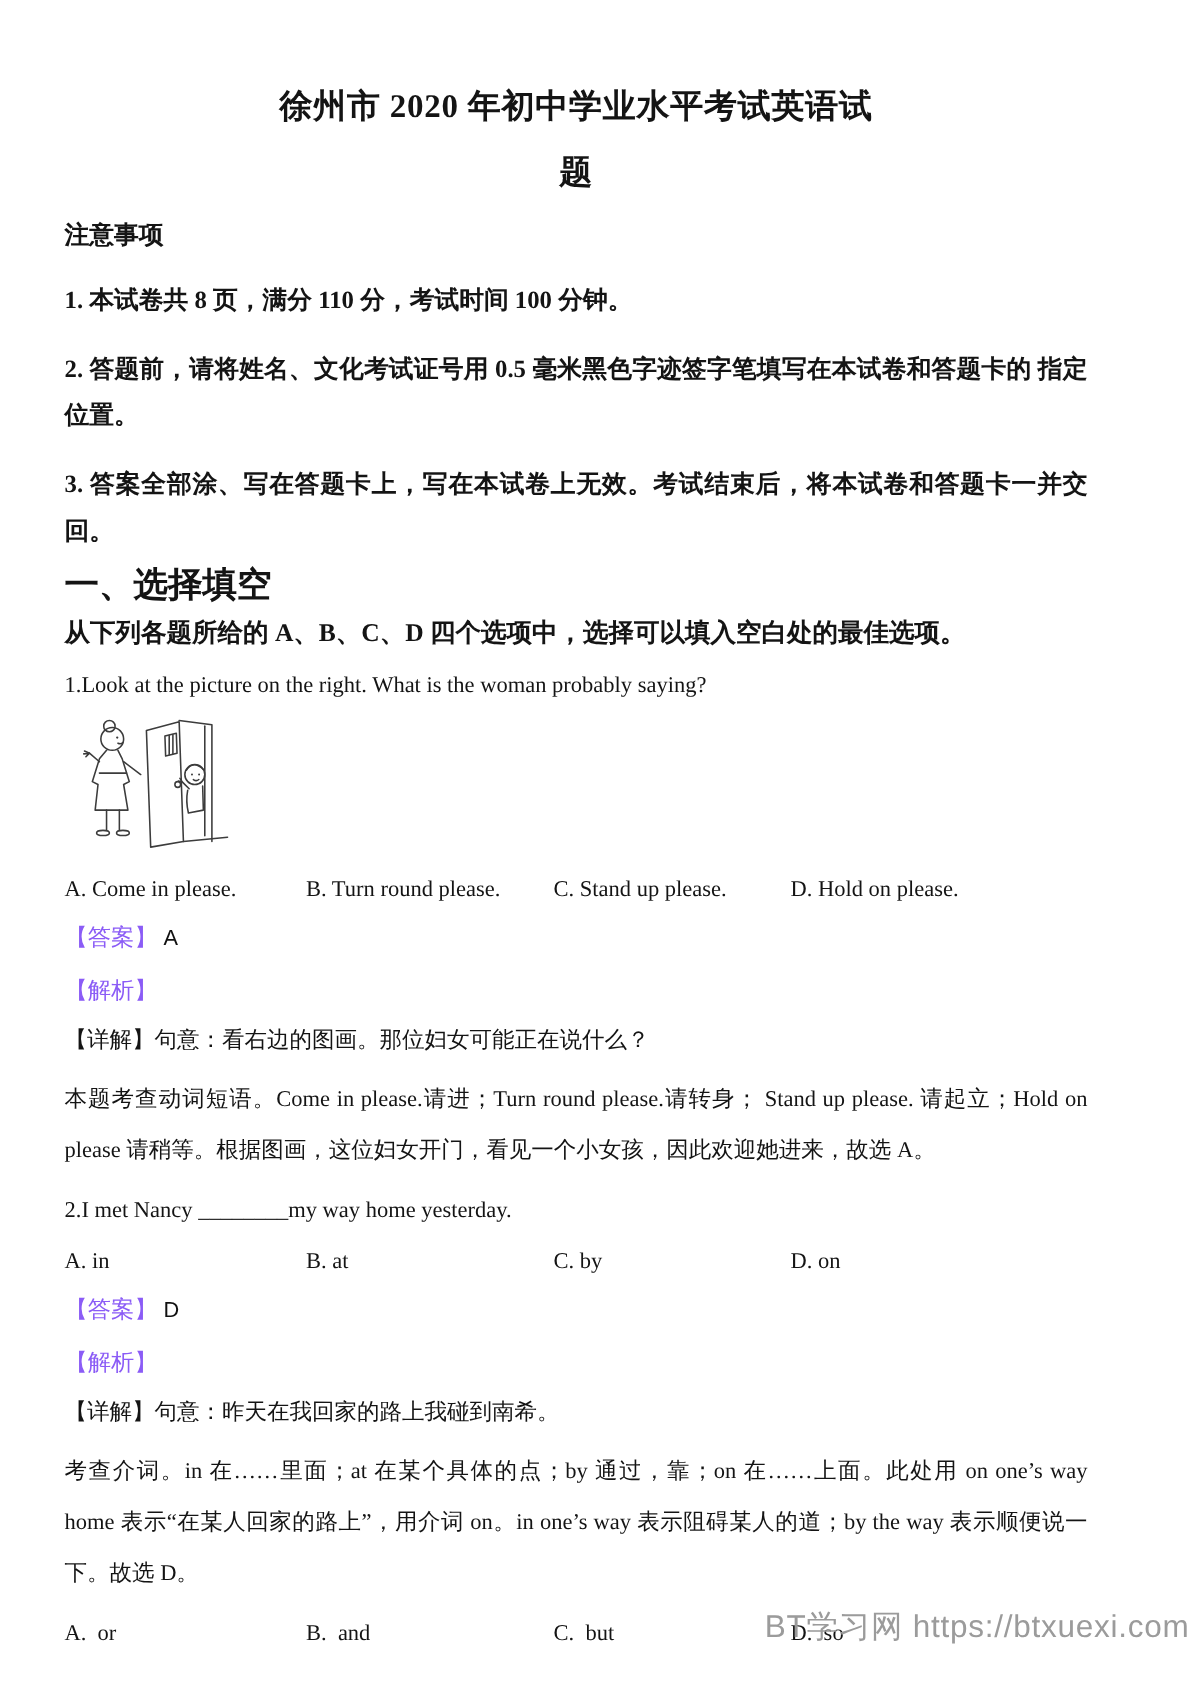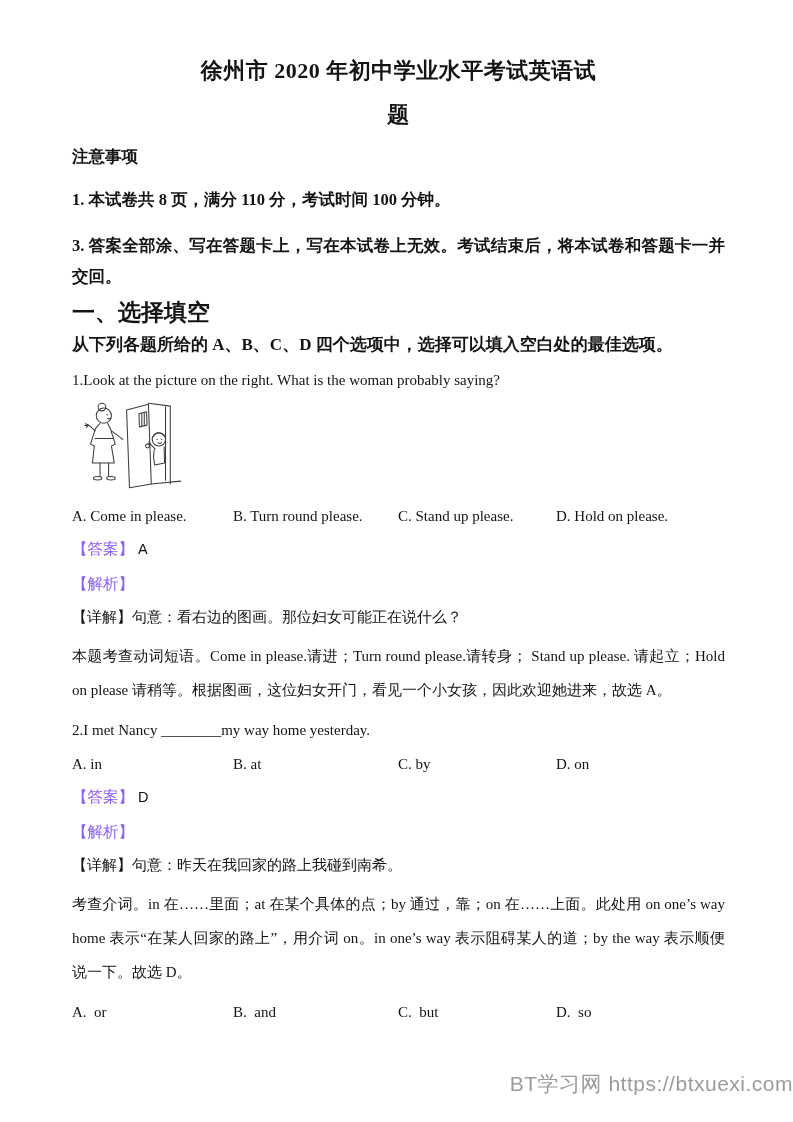--- a/index.html
+++ b/index.html
@@ -5,21 +5,21 @@
   * { box-sizing: border-box; }
   html, body { margin: 0; padding: 0; }
   body {
     width: 793px; height: 1122px;
     background: #ffffff;
     color: #141414;
     font-family: "Liberation Serif", "DejaVu Serif", serif;
     position: relative;
     overflow: hidden;
   }
-  .page { padding: 56px 68px 0 72px; }
+  .page { padding: 56px 68px 0 43px; }
 
   .title {
     text-align: center;
     font-size: 22px;
     font-weight: 700;
     line-height: 30px;
     letter-spacing: 0.5px;
   }
   .title-2 { margin-top: 14px; }
 
@@ -84,20 +84,21 @@
 </head>
 <body>
 
 <div class="page">
 
   <div class="title">徐州市 2020 年初中学业水平考试英语试</div>
   <div class="title title-2">题</div>
 
   <div class="notice-heading">注意事项</div>
   <div class="notice-item">1. 本试卷共 8 页，满分 110 分，考试时间 100 分钟。</div>
+  <div class="notice-item">2. 答题前，请将姓名、文化考试证号用 0.5 毫米黑色字迹签字笔填写在本试卷和答题卡的 指定位置。</div>
   <div class="notice-item">3. 答案全部涂、写在答题卡上，写在本试卷上无效。考试结束后，将本试卷和答题卡一并交回。</div>
 
   <div class="sec-heading">一、选择填空</div>
   <div class="sec-instruction">从下列各题所给的 A、B、C、D 四个选项中，选择可以填入空白处的最佳选项。</div>
 
   <div class="stem">1.Look at the picture on the right. What is the woman probably saying?</div>
 
   <svg class="figure" width="112" height="94" viewBox="0 0 118 96" aria-hidden="true">
 
     <polygon points="47,10 70,4 73,88 50,92"></polygon>

